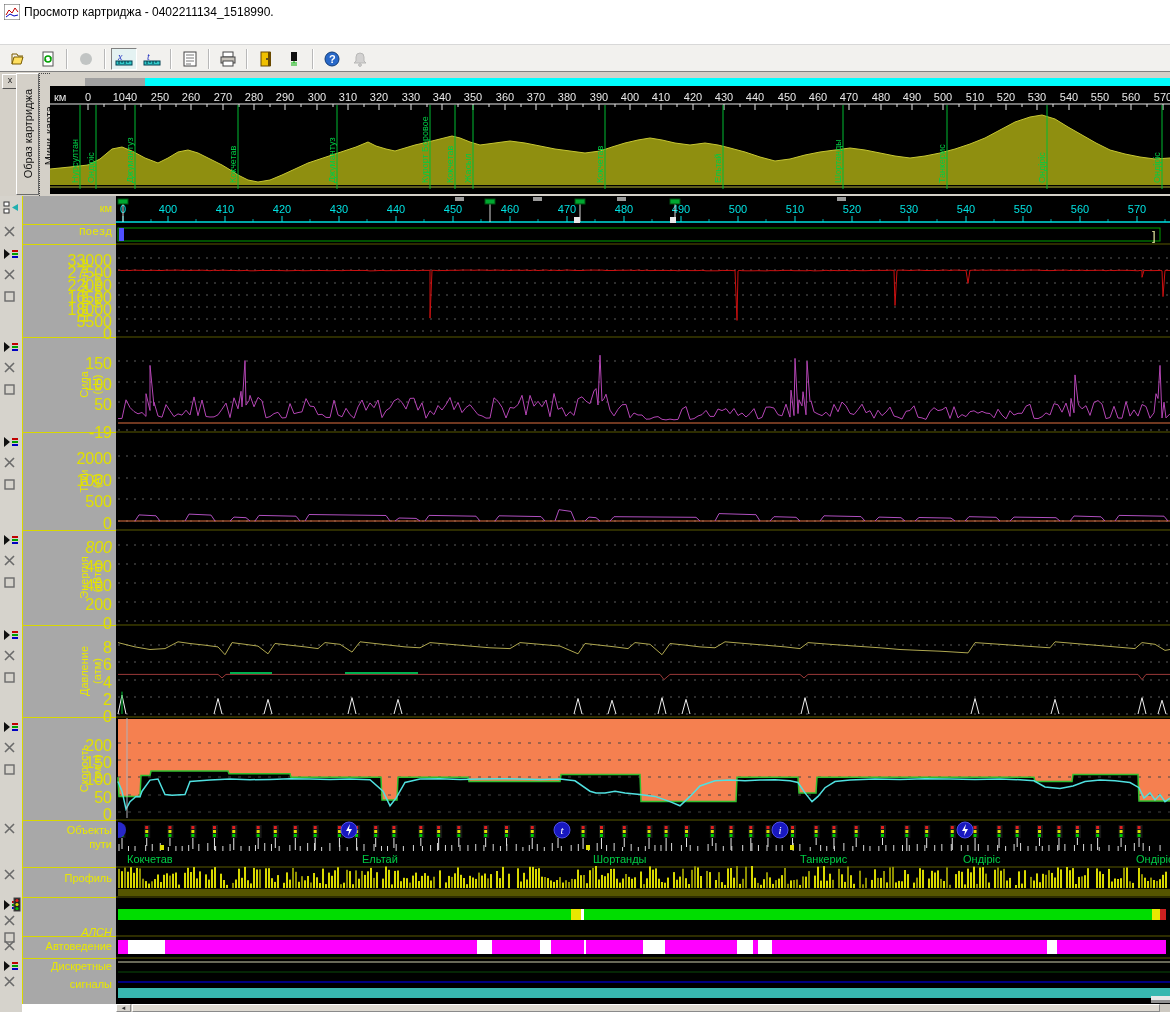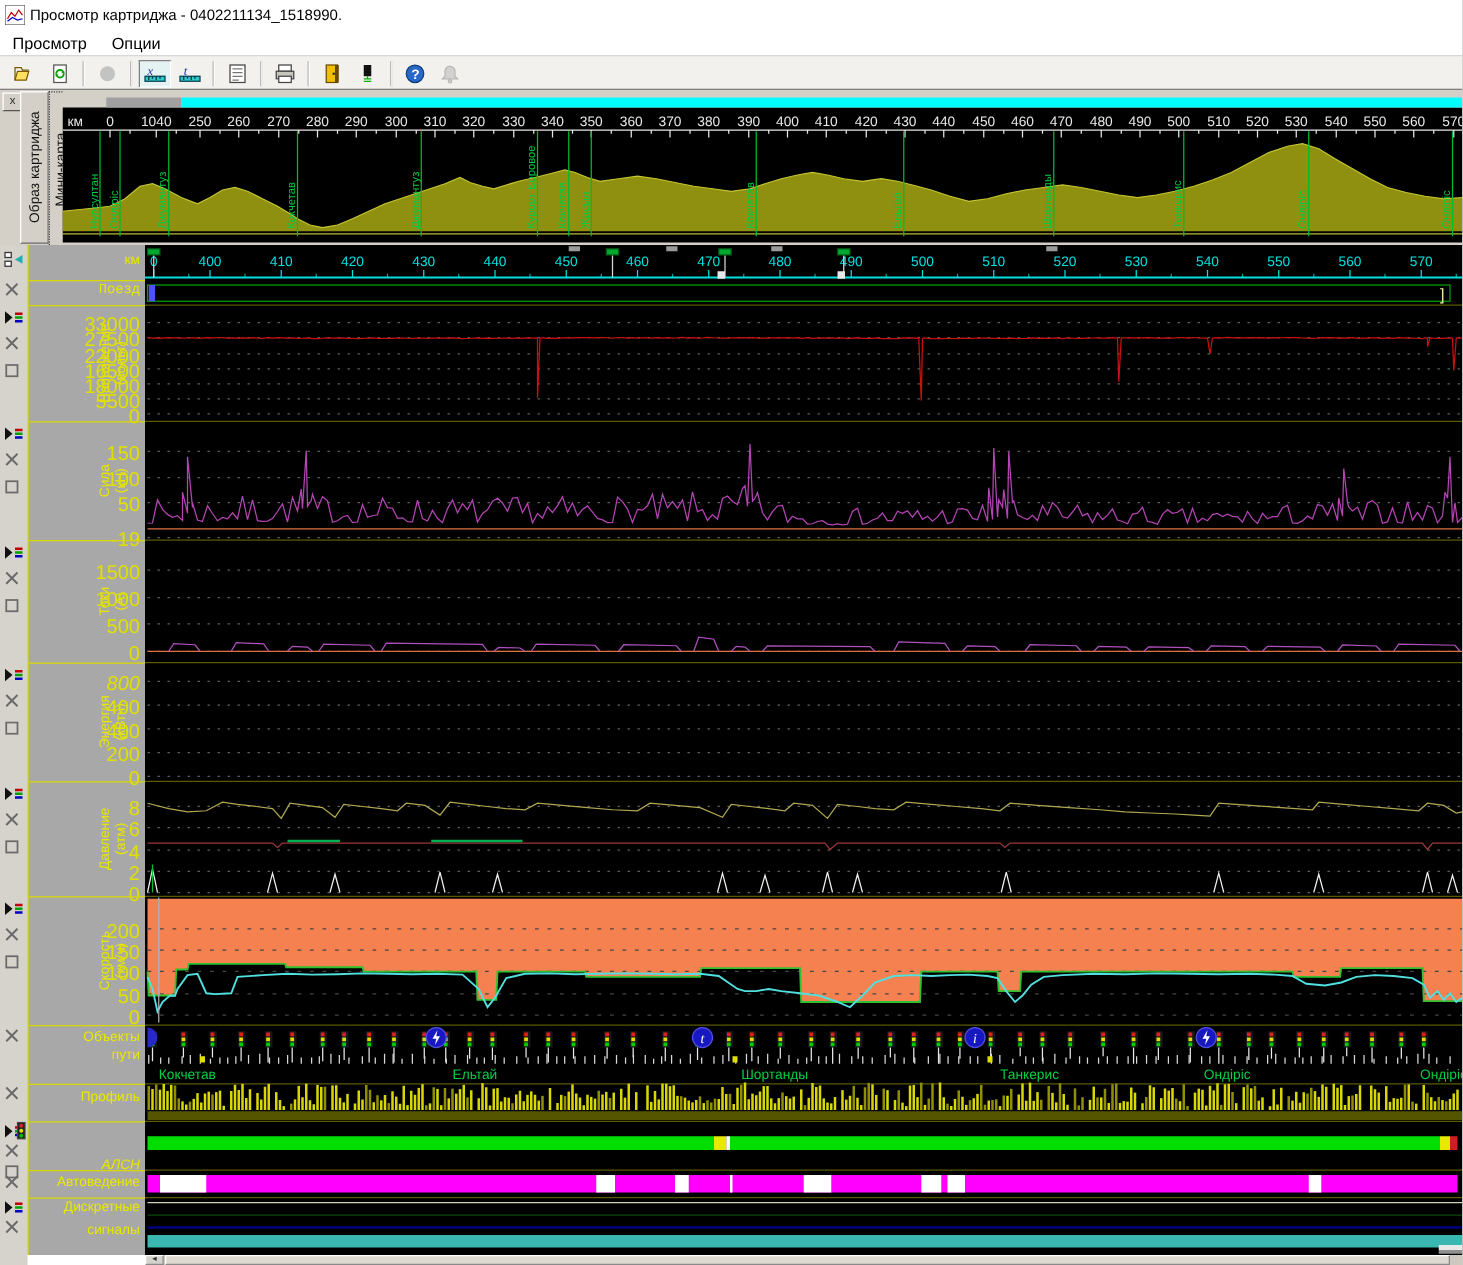--- a/index.html
+++ b/index.html
@@ -47,24 +47,20 @@
     <span class="abs" style="left:4px;top:4px;width:16px;height:16px;">
       <svg width="16" height="16">
           <rect x="0" y="0" width="16" height="16" fill="#fff" stroke="#555"></rect>
           <polyline points="2,11 5,6 8,9 11,4 14,8" fill="none" stroke="#c00000"></polyline>
           <polyline points="2,13 6,10 10,12 14,11" fill="none" stroke="#0000c0"></polyline>
         </svg>
     </span>
     <span class="ttl" style="margin-left:24px;">Просмотр картриджа - 0402211134_1518990.</span>
   </div>
 
-  <div class="menubar">
-    <span class="menu-item">Просмотр</span>
-    <span class="menu-item">Опции</span>
-  </div>
 
   <div class="toolbar" id="toolbar">
       <span style="width: 6px;"></span>
       <button class="tbtn">
         <span>
           <svg width="18" height="16">
             <path d="M1 13 L3 6 L12 6 L10 13 Z" fill="#ffe060" stroke="#7a5c00"></path>
             <path d="M1 13 L1 3 L6 3 L7 5 L12 5" fill="none" stroke="#7a5c00"></path>
           </svg>
         </span>
@@ -513,21 +509,21 @@
         <div>(кН)</div>
       </div>
       <div class="tick" style="top:159px;">150</div>
       <div class="tick" style="top:180px;">100</div>
       <div class="tick" style="top:200px;">50</div>
       <div class="tick" style="top:228px;">-19</div>
       <div class="vlabel" style="left:56px;top:334px;width:98px;">
         <div>Токи</div>
         <div>(А)</div>
       </div>
-      <div class="tick" style="top:254px;">1500</div>
+      <div class="tick" style="top:254px;">2000</div>
       <div class="tick" style="top:276px;">1000</div>
       <div class="tick" style="top:297px;">500</div>
       <div class="tick" style="top:319px;">0</div>
       <div class="vlabel" style="left:56px;top:429px;width:95px;">
         <div>Энергия</div>
         <div>(кВтч)</div>
       </div>
       <div class="tick" style="top:343px;font-style:italic;">800</div>
       <div class="tick" style="top:362px;">400</div>
       <div class="tick" style="top:381px;">400</div>

